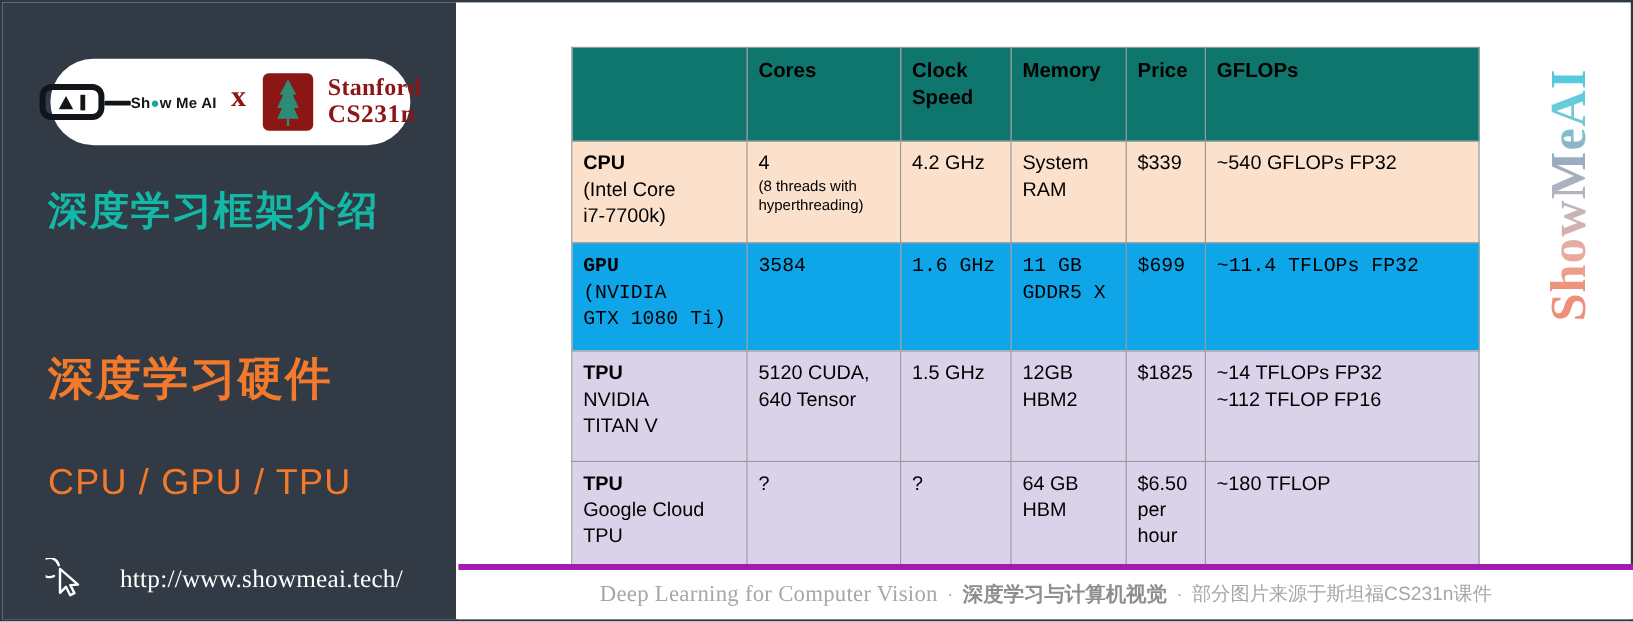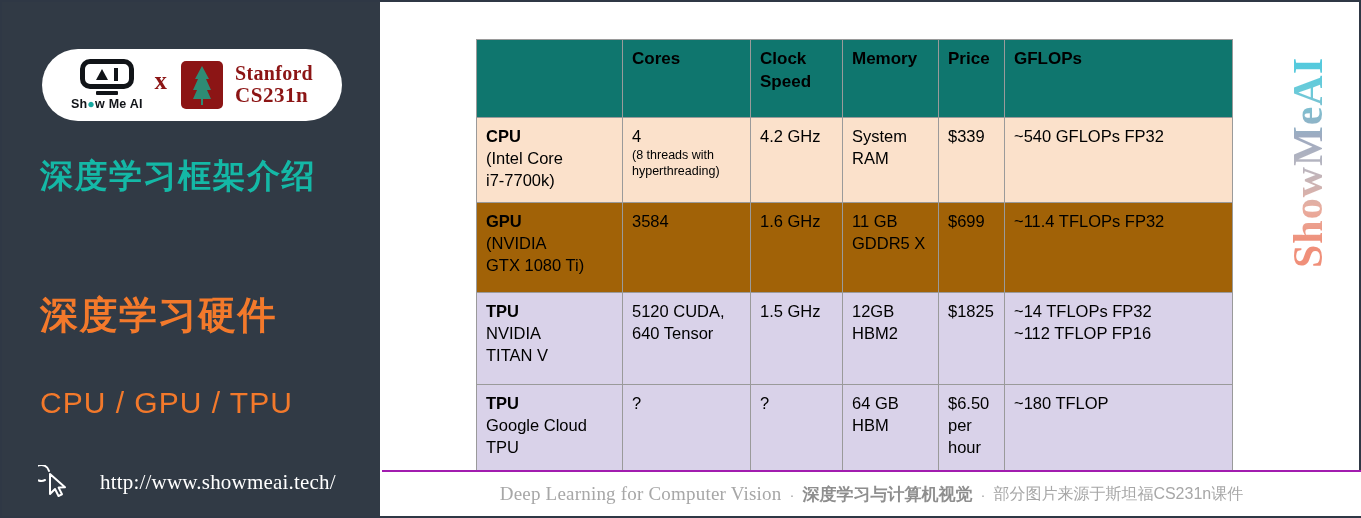--- a/index.html
+++ b/index.html
@@ -25,21 +25,21 @@
   }
 
   .logo-badge {
     position: absolute; left: 40px; top: 47px;
     width: 300px; height: 72px;
     background: #ffffff;
     border-radius: 36px;
     display: flex; align-items: center; justify-content: center;
     gap: 10px;
   }
-  .smai-mark { display: flex; flex-direction: column; align-items: center; }
+  .smai-mark { display: flex; align-items: center; }
   .smai-screen {
     width: 54px; height: 30px;
     border: 5px solid #111418;
     border-radius: 10px;
     display: flex; align-items: center; justify-content: center;
     gap: 6px;
   }
   .smai-caret {
     width: 0; height: 0;
     border-left: 6px solid transparent;
@@ -123,21 +123,21 @@
     font-size: 17px;
   }
   col.c0 { width: 146px; }
   col.c1 { width: 128px; }
   col.c2 { width: 92px; }
   col.c3 { width: 96px; }
   col.c4 { width: 66px; }
   col.c5 { width: 228px; }
 
   .r-cpu td { background: #fbe1cb; }
-  .r-gpu td { background: #a16207; }
+  .r-gpu td { background: #0ea5e9; font-family: Liberation Mono, monospace; }
   .r-tpu td { background: #d9d2e9; }
 
   .r-cpu td { height: 68px; }
   .r-gpu td { height: 90px; }
   .r-tpu td { height: 92px; }
 
   .dev-name { font-weight: bold; display: block; }
   .note { font-size: 12.5px; line-height: 1.25; display:block; }
 
   
@@ -159,21 +159,21 @@
     opacity: .95;
   }
 
   
   .footer {
     position: absolute; left: 380px; top: 468px;
     width: 979px; height: 46px;
     background: #ffffff;
     display: flex; align-items: center; justify-content: center;
     gap: 8px;
-    border-top: 2px solid #a21caf;
+    border-top: 5px solid #a21caf;
   }
   .footer .en {
     font-family: "Liberation Serif", serif;
     font-size: 19px; color: #a7a7a7; letter-spacing: .2px;
   }
   .footer .sep { font-size: 15px; color: #a7a7a7; }
   .footer .cn-b { font-size: 17px; font-weight: bold; color: #8e8e8e; }
   .footer .cn-s { font-size: 16px; color: #a7a7a7; }
 </style>
 </head>

